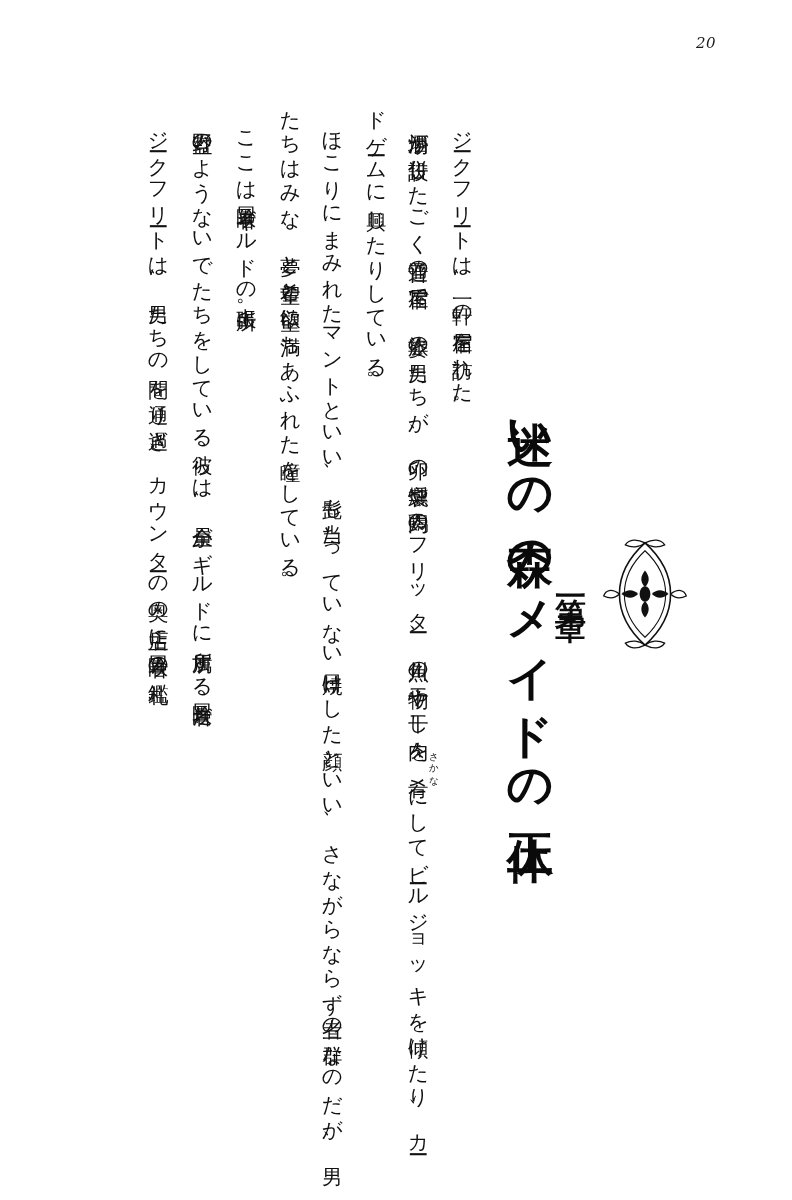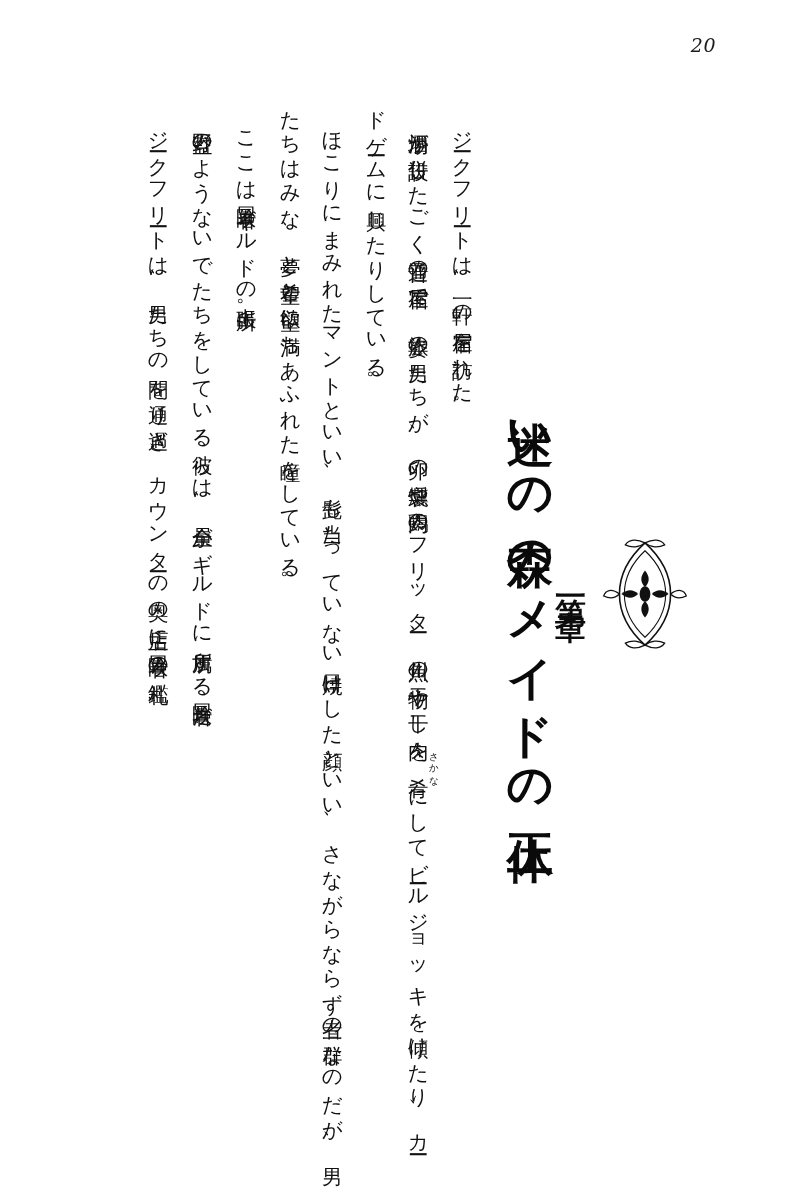--- a/index.html
+++ b/index.html
@@ -23,21 +23,21 @@
     box-sizing: border-box;
   }
 
   
   .page-number {
     position: absolute;
     top: 34px;
     right: 76px;
     font-family: "DejaVu Serif", "Liberation Serif", serif;
     font-style: italic;
-    font-size: 19px;
+    font-size: 15px;
     color: #1a1a1a;
     letter-spacing: 0.5px;
   }
 
   
   .body-area {
     position: absolute;
     top: 96px;
     left: 60px;
     right: 60px;

